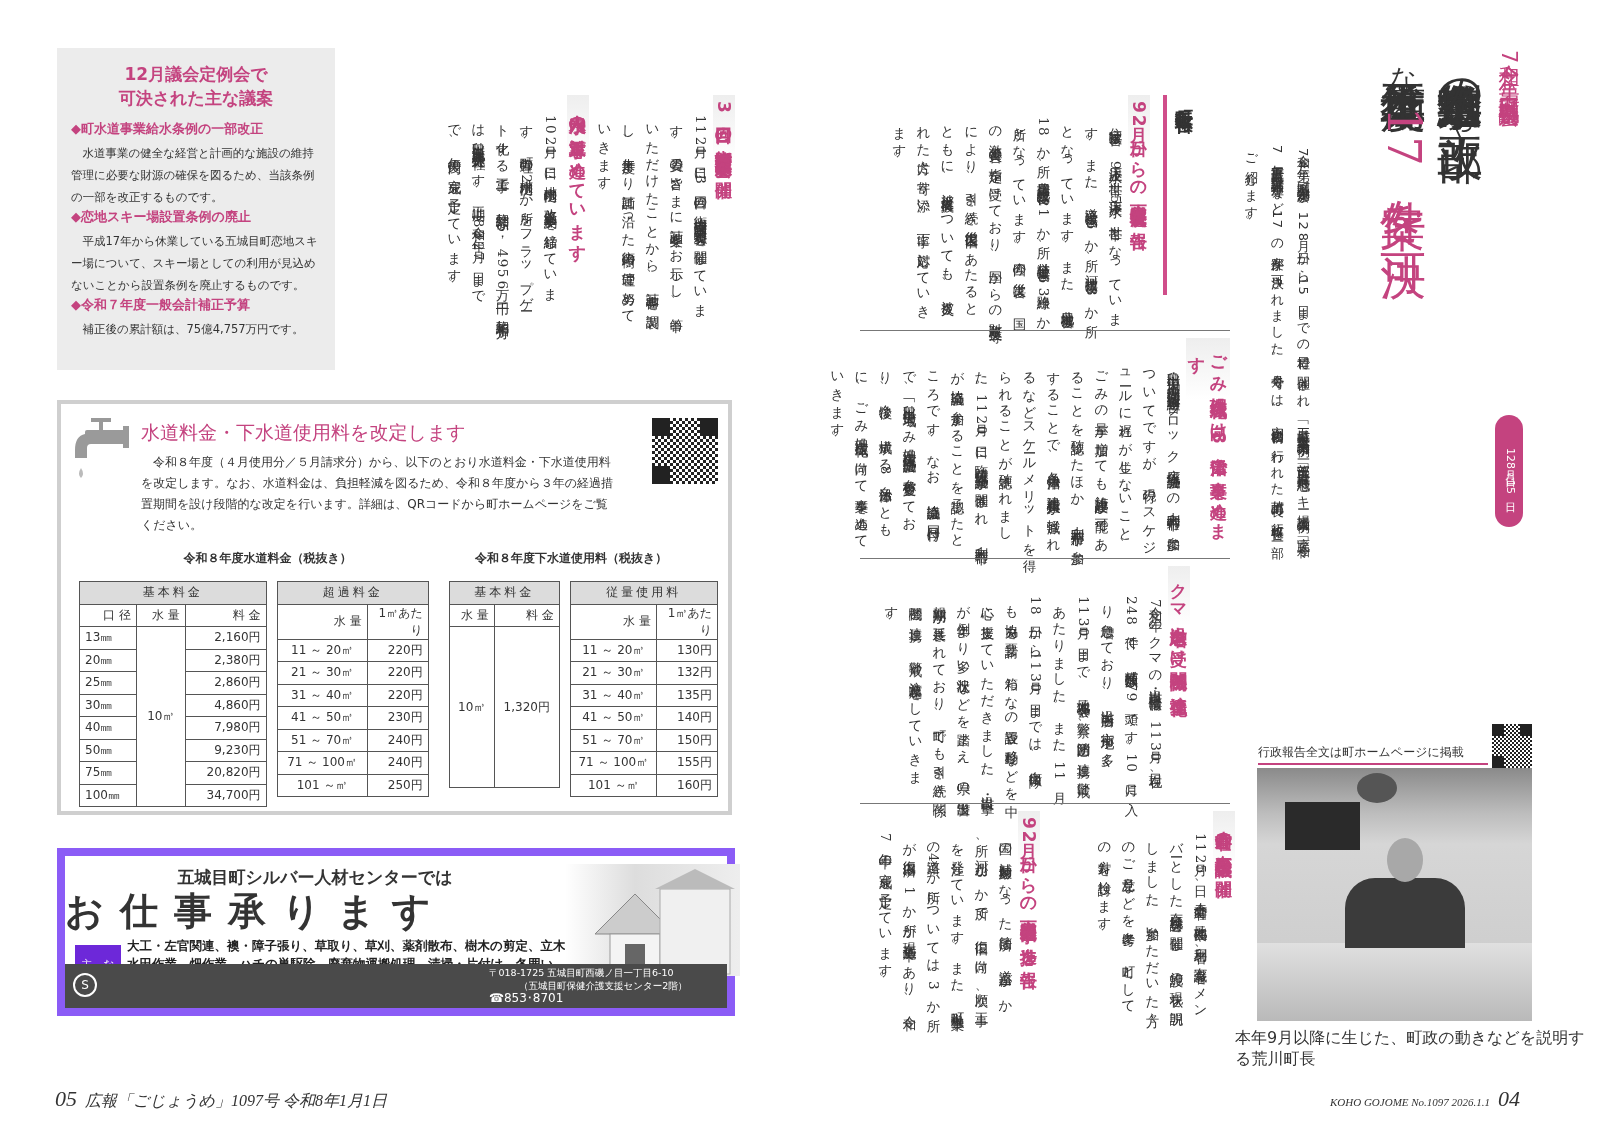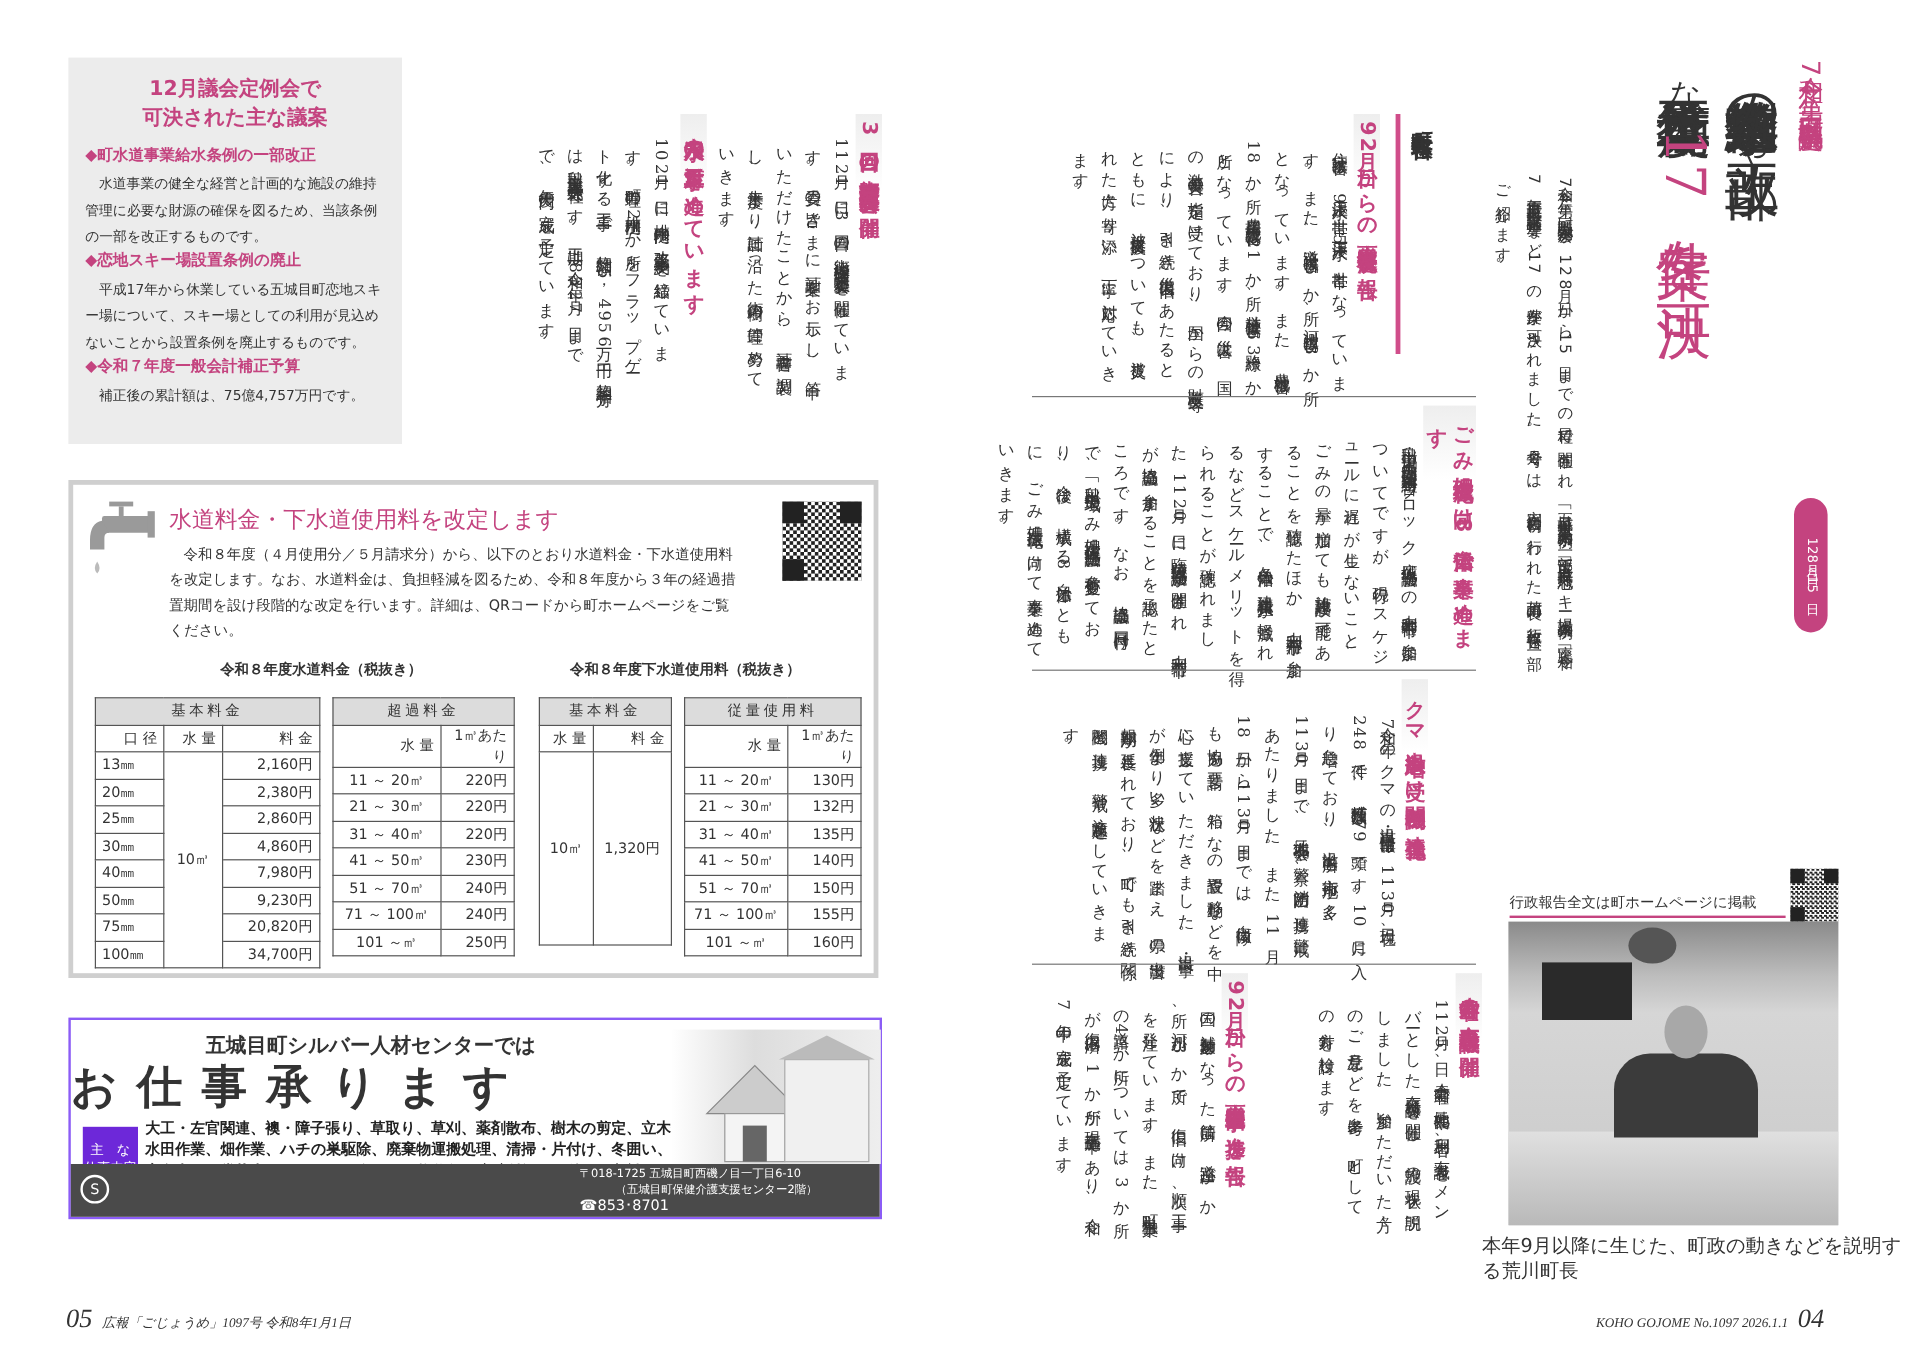--- a/index.html
+++ b/index.html
@@ -20,21 +20,21 @@
   .water-body { font-size: 12px; line-height: 21px; color: #333; text-indent: 1em; }
   .tap { width: 60px; height: 70px; }
 
   table.rate { border-collapse: collapse; font-size: 12px; color: #333; }
   table.rate th, table.rate td { border: 1px solid #555; height: 22.5px; padding: 0 5px; font-weight: normal; }
   table.rate th.grp { background: #dcdcdc; text-align: center; letter-spacing: 3px; }
   table.rate th.sub { text-align: right; }
   table.rate td.r { text-align: right; }
   table.rate td.c { text-align: center; }
 
-  .silver-box { left: 57px; top: 848px; width: 678px; height: 168px; border: 2px solid #8b5cf6; }
+  .silver-box { left: 57px; top: 848px; width: 678px; height: 168px; border: 8px solid #8b5cf6; }
   .silver-footer { position: absolute; left: 0; bottom: 0; width: 100%; height: 44px; background: #4a4a4a; color: #fff; }
 
   .footer-text { font-family: "Liberation Serif", serif; font-style: italic; color: #333; }
   .divider { background: #777; height: 1px; }
   .rule-v { background: #d04d8a; }
 </style>
 </head>
 <body>
 
 <div class="abs summary-box">
@@ -265,21 +265,21 @@
     <div style="position:absolute; left:424px; top:2px; font-size:9.5px; line-height:13px;">
       <div>〒018-1725 五城目町西磯ノ目一丁目6-10</div>
       <div style="padding-left:30px;">（五城目町保健介護支援センター2階）</div>
       <div style="font-size:12px;">☎853･8701</div>
     </div>
   </div>
 </div>
 
 <div class="abs footer-text" style="left:55px; top:1086px; display:flex; align-items:baseline; gap:8px;">
   <span style="font-size:22px;">05</span>
-  <span style="font-size:11px;">広報「ごじょうめ」1097号 令和8年1月1日</span>
+  <span style="font-size:16px;">広報「ごじょうめ」1097号 令和8年1月1日</span>
 </div>
 
 <div class="abs" style="left:1495px; top:48px; writing-mode:vertical-rl; color:#c4437f; font-size:21px; letter-spacing:1px;">令和7年第4回五城目町議会定例会</div>
 <div class="abs" style="left:1495px; top:415px; width:28px; height:112px; background:#c4437f; color:#fff; border-radius:14px; writing-mode:vertical-rl; font-size:11px; display:flex; align-items:center; justify-content:center;">12月8日～15日</div>
 
 <div class="abs" style="left:1435px; top:48px; writing-mode:vertical-rl; font-family:'DejaVu Serif', serif; font-size:46px; line-height:52px; color:#333;">
   <span>水道事業給水条例の一部改正</span><span style="font-size:24px;">や</span>
 </div>
 <div class="abs" style="left:1378px; top:48px; writing-mode:vertical-rl; font-family:'DejaVu Serif', serif; font-size:46px; line-height:52px; color:#333;">
   <span>本年度補正予算</span><span style="font-size:26px;">など</span><span style="color:#c4437f;">17案件を可決</span>

